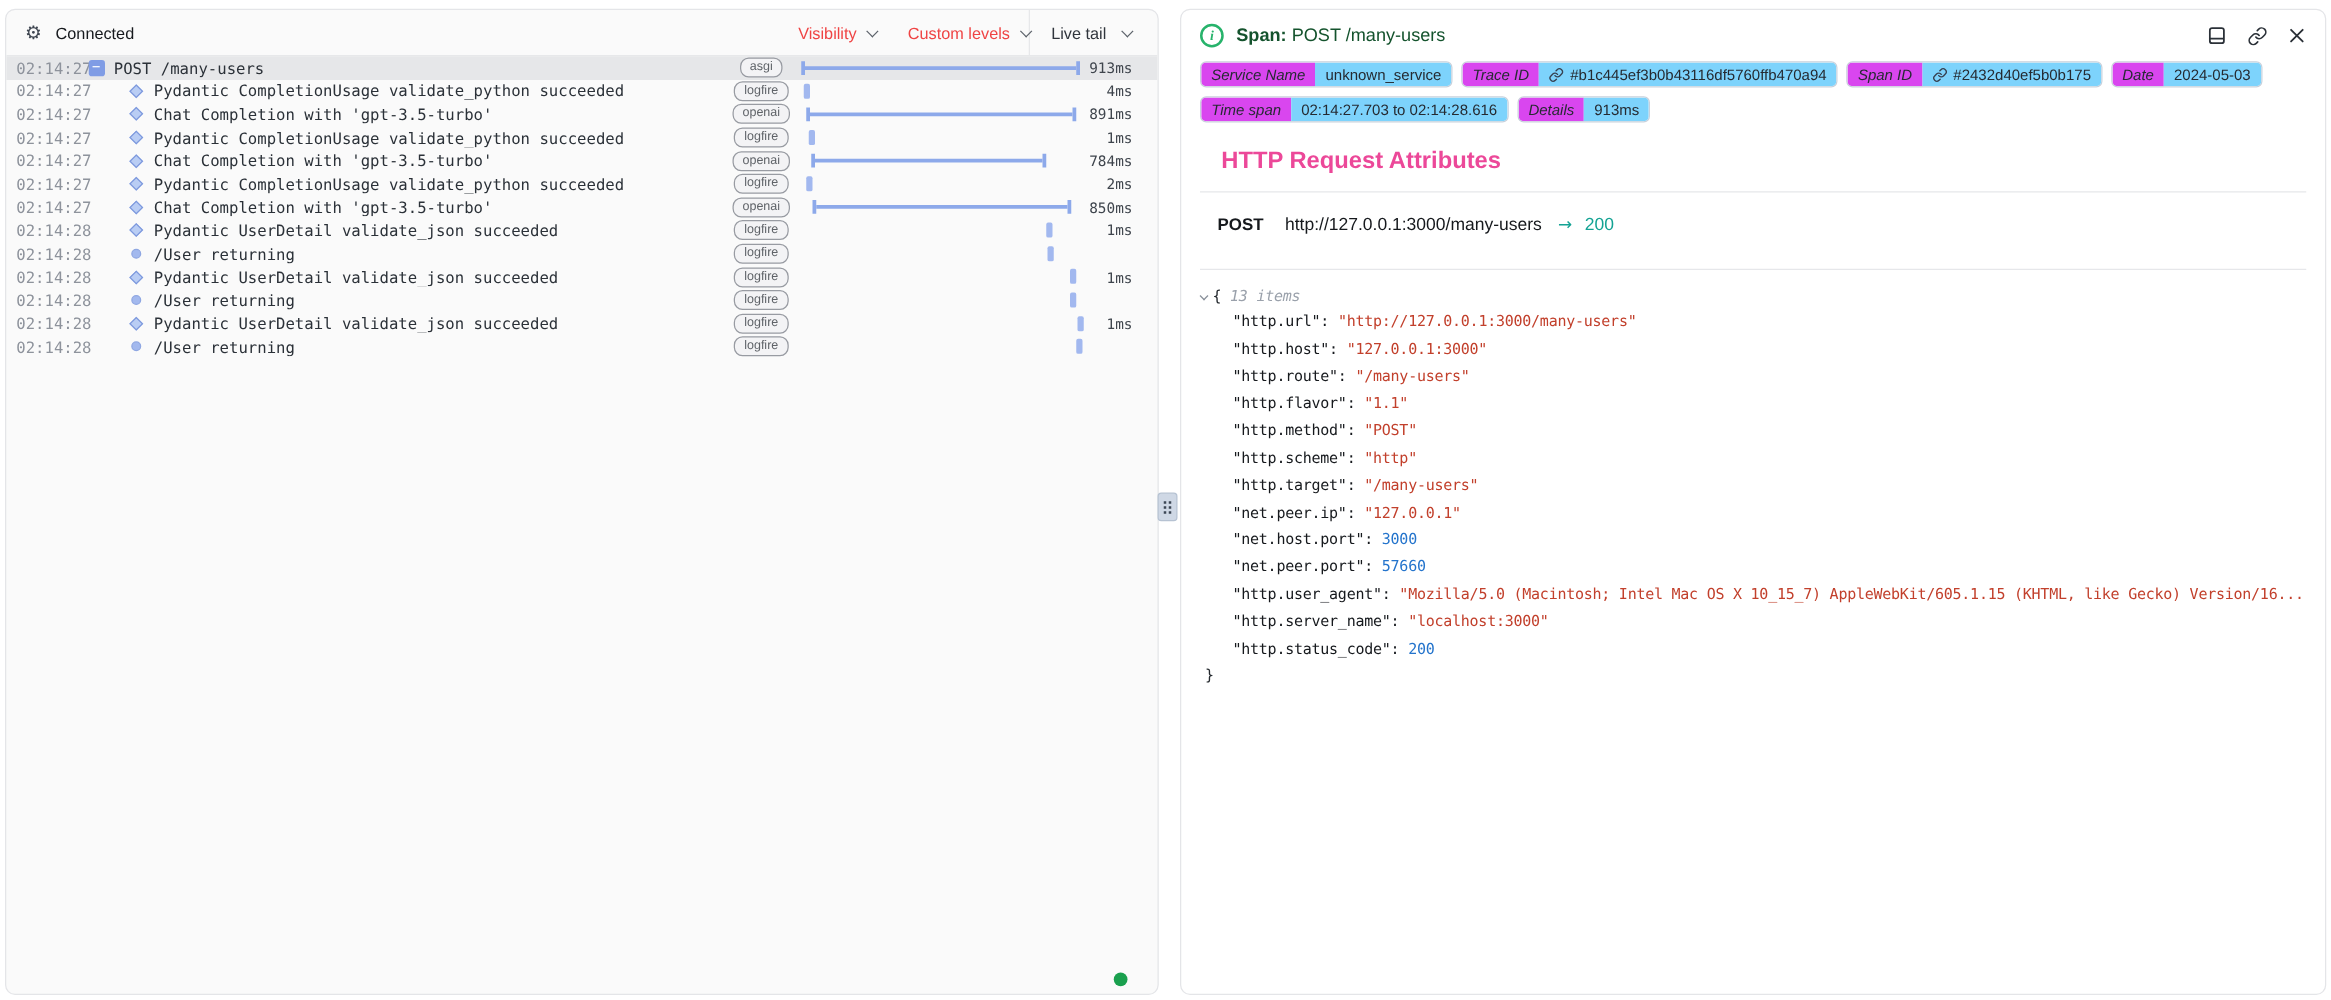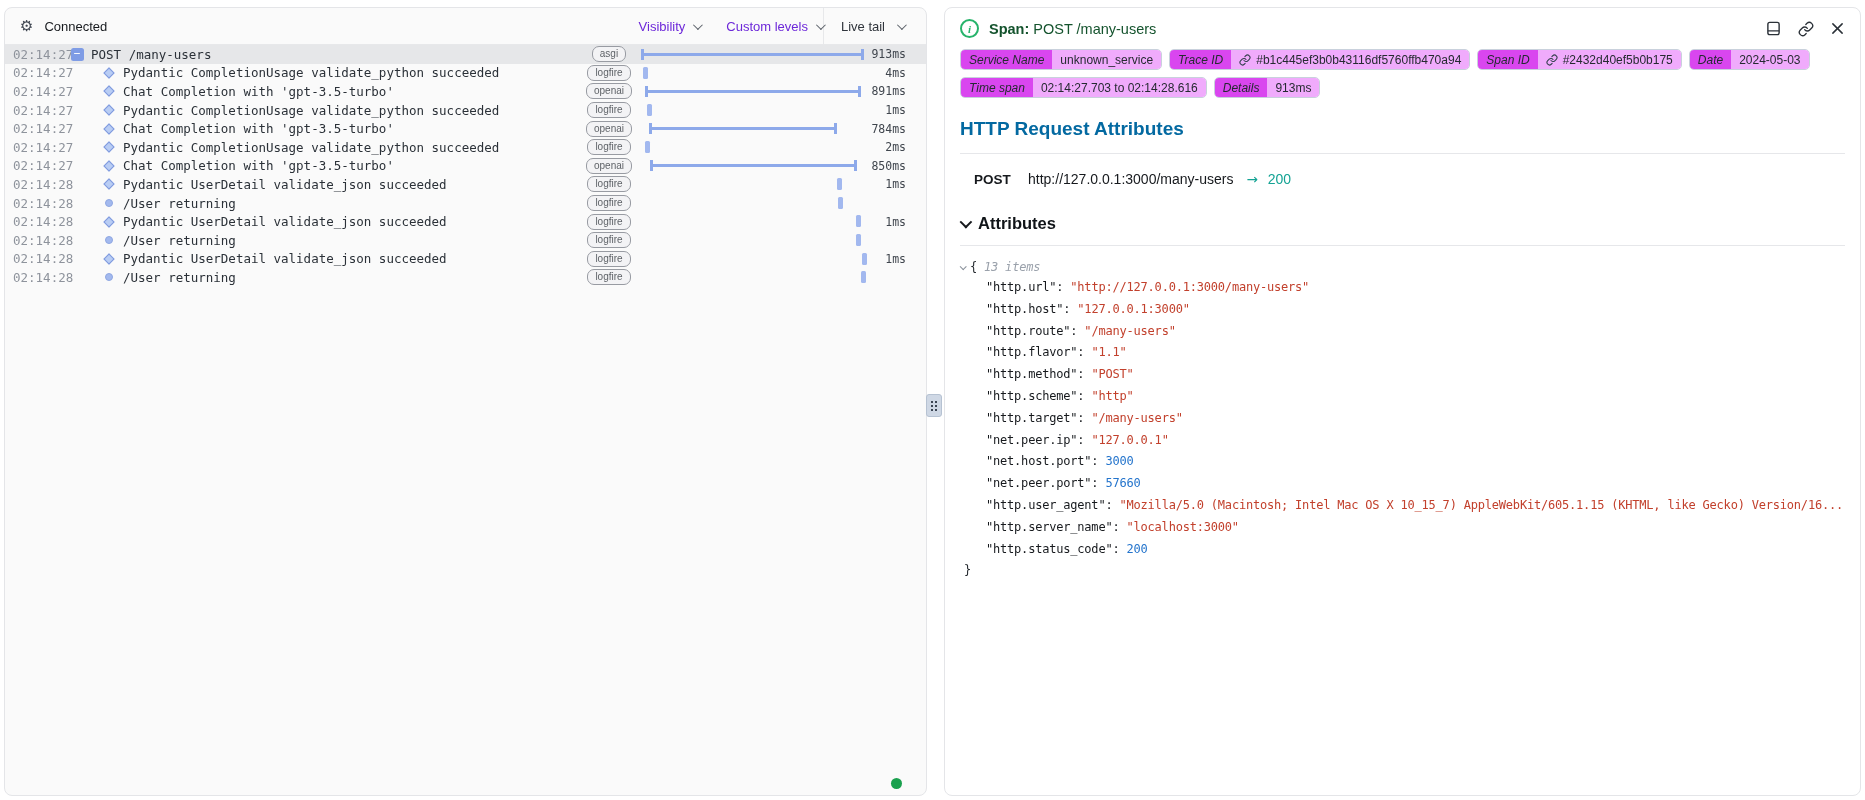--- a/index.html
+++ b/index.html
@@ -6,21 +6,21 @@
   html,body { background:#ffffff; width:1865px; height:800px; font-family:"Liberation Sans", sans-serif; }
   .layout { position:relative; width:1865px; height:800px; background:#fff; overflow:hidden; }
 
   
   .left-card { position:absolute; left:4px; top:7px; width:923px; height:789px;
     background:#fafafa; border:1px solid #e4e5e8; border-radius:8px; overflow:hidden; }
   .lp-header { height:37px; display:flex; align-items:stretch; border-bottom:1px solid #e7e8ea; font-size:13px; color:#16191d; }
   .lp-header-left { display:flex; align-items:center; gap:11px; padding-left:15px; }
   .gear { font-family:"DejaVu Sans", sans-serif; font-size:15px; color:#3f4651; line-height:1; cursor:pointer; }
   .lp-spacer { flex:1; }
-  .lp-dd { display:flex; align-items:center; gap:8px; color:#6d28d9; cursor:pointer; margin-right:26px; }
+  .lp-dd { display:flex; align-items:center; gap:8px; color:#ef4444; cursor:pointer; margin-right:26px; }
   .chev { width:7px; height:7px; border-right:1.6px solid #5b6169; border-bottom:1.6px solid #5b6169;
     transform:rotate(45deg) translateY(-2px); display:inline-block; }
   .livetail { display:flex; align-items:center; gap:12px; border-left:1px solid #e7e8ea; padding:0 22px 0 17px; cursor:pointer; color:#30353c; }
   .no-older { height:21px; display:flex; align-items:center; justify-content:center;
     font-family:"DejaVu Sans Mono", monospace; font-size:13px; color:#b3b8bf; }
 
   .trace-rows { }
   .trace-row { height:18.6px; display:flex; align-items:center; font-family:"DejaVu Sans Mono", monospace; cursor:pointer; }
   .trace-row.selected { background:#e6e7e9; }
   .t-time { flex:none; width:62px; padding-left:8px; font-size:12.5px; color:#8e939c; }
@@ -55,29 +55,29 @@
     color:#27b36b; font-size:11px; font-weight:bold; display:flex; align-items:center; justify-content:center;
     font-family:"Liberation Serif", serif; font-style:italic; }
   .rp-title { font-size:14.5px; color:#14532d; }
   .rp-title b { font-weight:bold; }
   .rp-actions { margin-left:auto; display:flex; align-items:center; gap:17px; }
   .rp-actions svg { display:block; cursor:pointer; }
 
   .badges { padding:2px 15px 0; display:flex; flex-wrap:wrap; gap:7px 7px; }
   .badge { display:flex; align-items:stretch; border:1px solid #c9d1dc; border-radius:5px; overflow:hidden; font-size:12px; color:#252a31; }
   .b-label { font-style:italic; background:#d946ef; padding:2.5px 8px; display:flex; align-items:center; }
-  .b-value { background:#f0abfc; padding:2.5px 8px; display:flex; align-items:center; gap:5px;text-align:right; }
+  .b-value { background:#7dd3fc; padding:2.5px 8px; display:flex; align-items:center; gap:5px;text-align:right; }
   .b-value svg { flex:none; }
 
   .tabs { margin:13px 15px 0; border-bottom:1px solid #e6e7ea; display:flex; gap:27px; font-size:13px; color:#3c4147; }
   .tab { padding:4px 2px 9px; cursor:pointer; }
   .tab.active { color:#101418; border-bottom:2px solid #343b44; margin-bottom:-1px; }
 
   .rp-content { padding:12px 15px; }
-  .h1 { font-size:19px; font-weight:bold; color:#0369a1; margin:8px 0 13px; }
+  .h1 { font-size:19px; font-weight:bold; color:#ec4899; margin:8px 17px 13px; }
   .hr { border-top:1px solid #e6e7ea; }
   .request-line { margin:17px 0 27px; padding-left:14px; display:flex; align-items:baseline; font-size:13.5px; color:#16191d; }
   .req-method { font-weight:bold; width:54px; flex:none; }
   .req-url { font-size:14px; margin-right:13px; }
   .req-arrow { color:#14a394; margin-right:10px; font-family:"DejaVu Sans", sans-serif; }
   .req-status { color:#14a394; font-size:14px; }
   .h2row { display:flex; align-items:center; gap:9px; margin:6px 0 12px; cursor:pointer; }
   .h2chev { width:9px; height:9px; border-right:2px solid #16191d; border-bottom:2px solid #16191d; transform:rotate(45deg) translateY(-2px); }
   .h2 { font-size:16.5px; font-weight:bold; color:#101418; }
 
@@ -395,24 +395,20 @@
       <div class="h1">HTTP Request Attributes</div>
       <div class="hr"></div>
 
       <div class="request-line">
         <span class="req-method">POST</span>
         <span class="req-url">http://127.0.0.1:3000/many-users</span>
         <span class="req-arrow">→</span>
         <span class="req-status">200</span>
       </div>
 
-      <div class="h2row">
-        <span class="h2chev"></span>
-        <span class="h2">Attributes</span>
-      </div>
       <div class="hr"></div>
 
       <div class="json">
         <div class="j-open">
           <span class="j-chev"></span>
           <span>{</span>
           <span class="j-items">13 items</span>
         </div>
 
         <div class="j-entry"><span class="j-key">"http.url":</span> <span class="j-str">"http://127.0.0.1:3000/many-users"</span></div>

